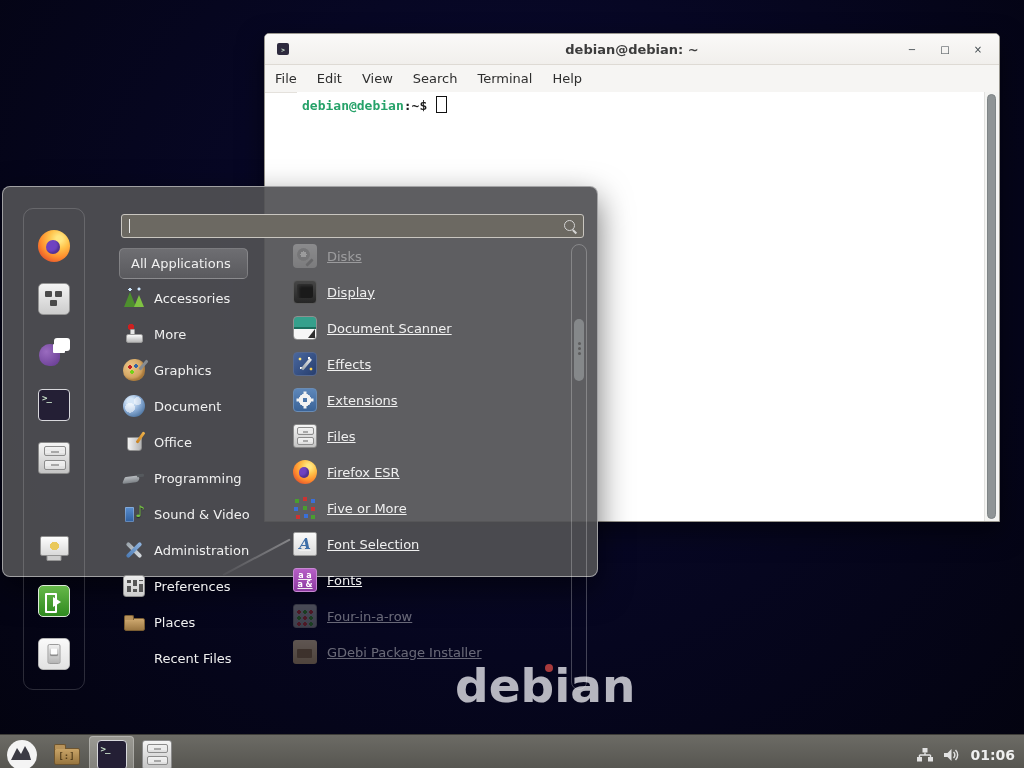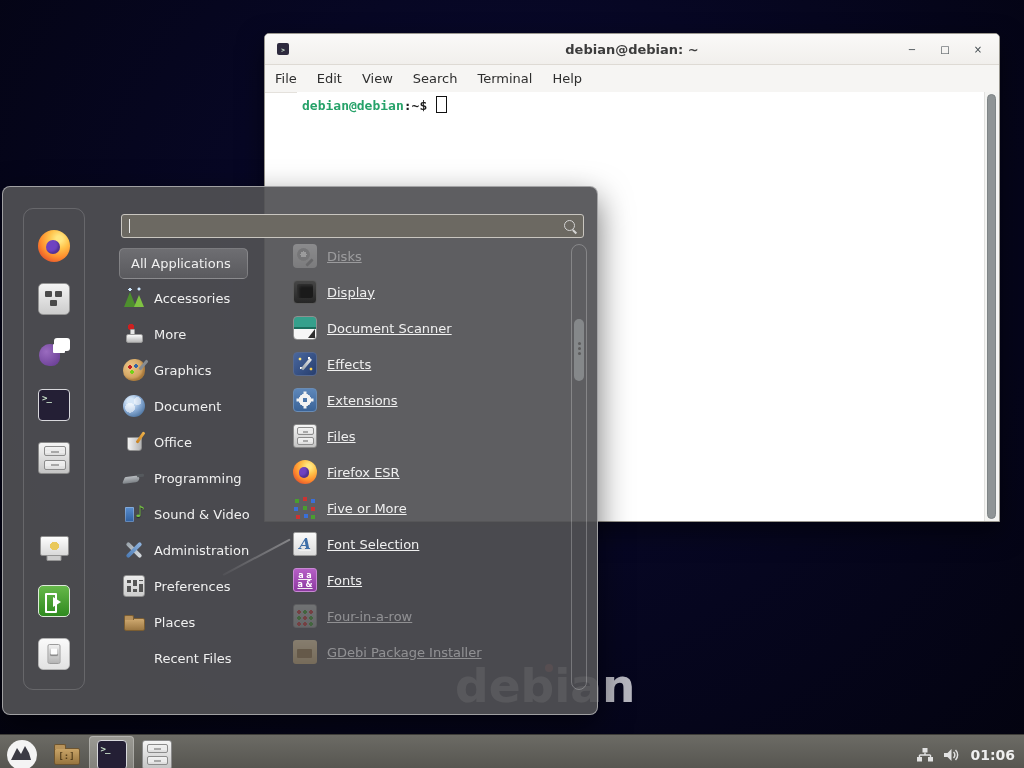--- a/index.html
+++ b/index.html
@@ -32,21 +32,21 @@
     font:bold 13px "DejaVu Sans Mono","Liberation Mono",monospace;padding:4px 0 0 5px;margin-left:32px;}
   .p-user{color:#26a269;}
   .p-rest{color:#1c1c1c;}
   .p-cursor{display:inline-block;width:9px;height:15px;border:1.5px solid #111;
     margin-left:9px;vertical-align:-3px;background:transparent;}
   .term-scroll{position:absolute;top:58px;right:0;width:14px;bottom:0;background:#f4f4f2;
     border-left:1px solid #e2e2e0;}
   .term-thumb{position:absolute;top:2px;bottom:2px;left:2px;width:9px;background:#8f9496;
     border-radius:5px;border:1px solid #7e8486;box-sizing:border-box;}
   
-  #menu{position:absolute;left:2px;top:186px;width:596px;height:529px;z-index:5;
+  #menu{position:absolute;left:2px;top:186px;width:596px;height:391px;z-index:5;
     background:rgba(80,80,84,.92);border:1px solid rgba(175,175,178,.85);border-radius:8px;
     box-shadow:0 12px 32px rgba(0,0,0,.55);box-sizing:border-box;color:#f0f0f0;}
   #favbox{position:absolute;left:20px;top:21px;width:62px;height:482px;
     border:1px solid rgba(255,255,255,.16);border-radius:10px;
     display:flex;flex-direction:column;align-items:center;padding:20px 0 18px;box-sizing:border-box;}
   .fav-group,.session-group{display:flex;flex-direction:column;gap:19px;align-items:center;}
   .session-group{margin-top:auto;}
   .fav-btn{width:34px;height:34px;display:flex;align-items:center;justify-content:center;}
   #search-box{position:absolute;left:118px;top:27px;width:463px;height:24px;
     background:#6c6962;border:1px solid #c9c6c0;border-radius:3px;box-sizing:border-box;}

